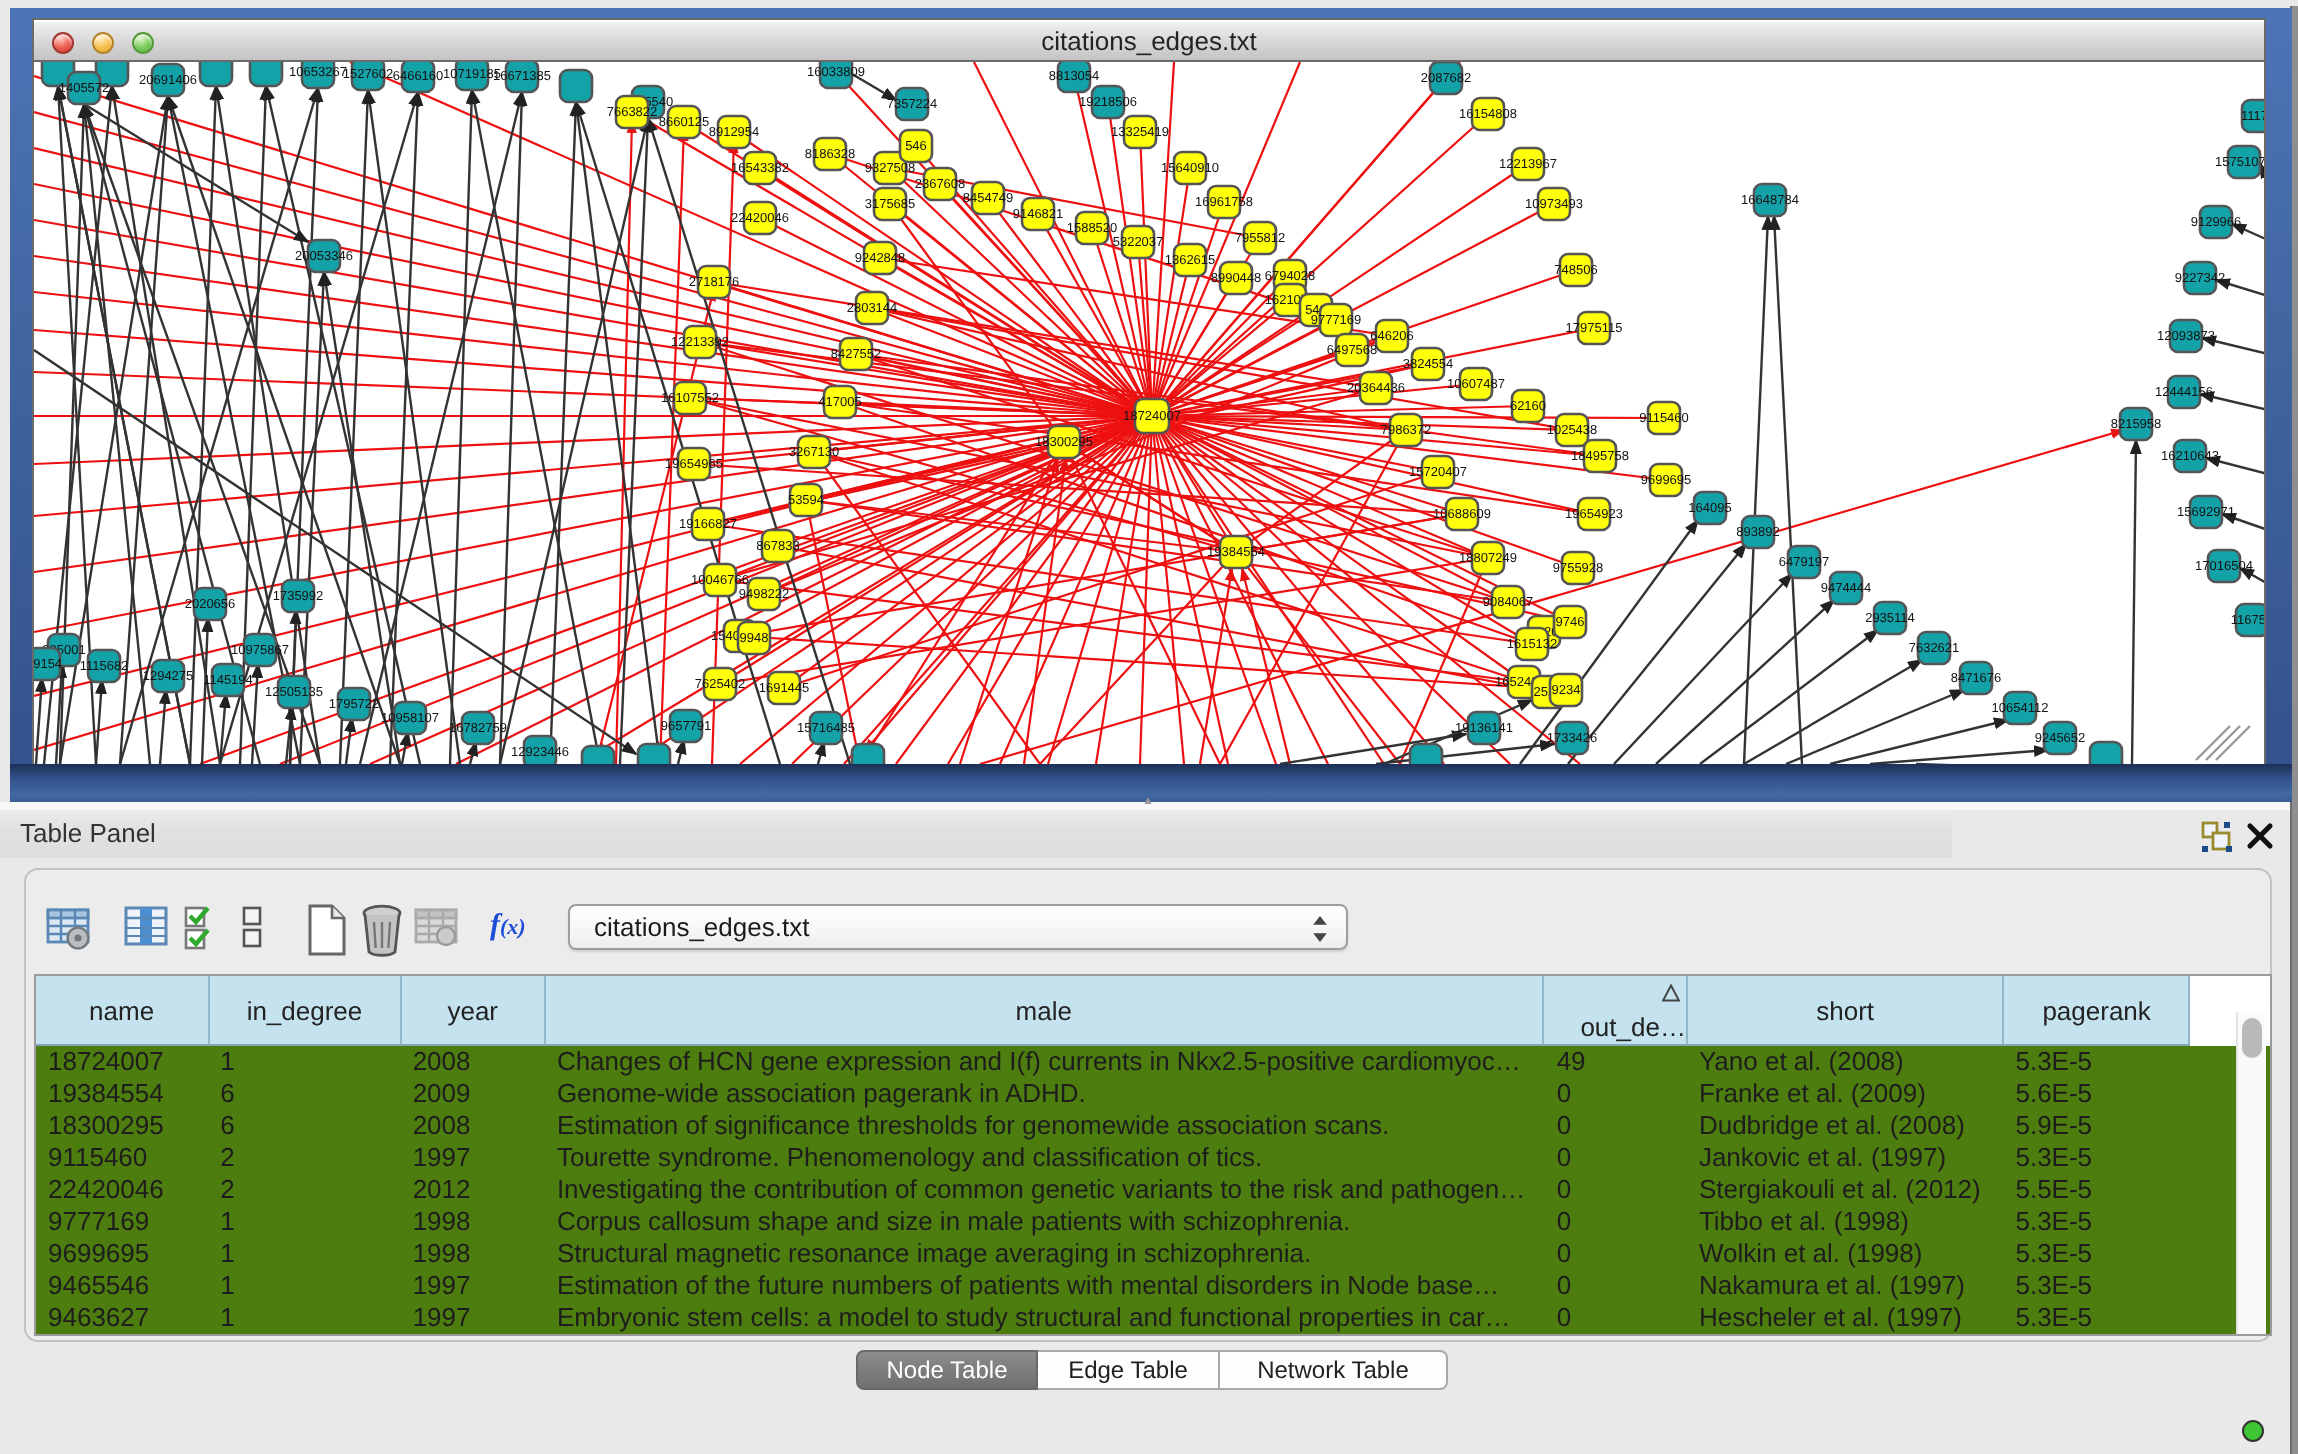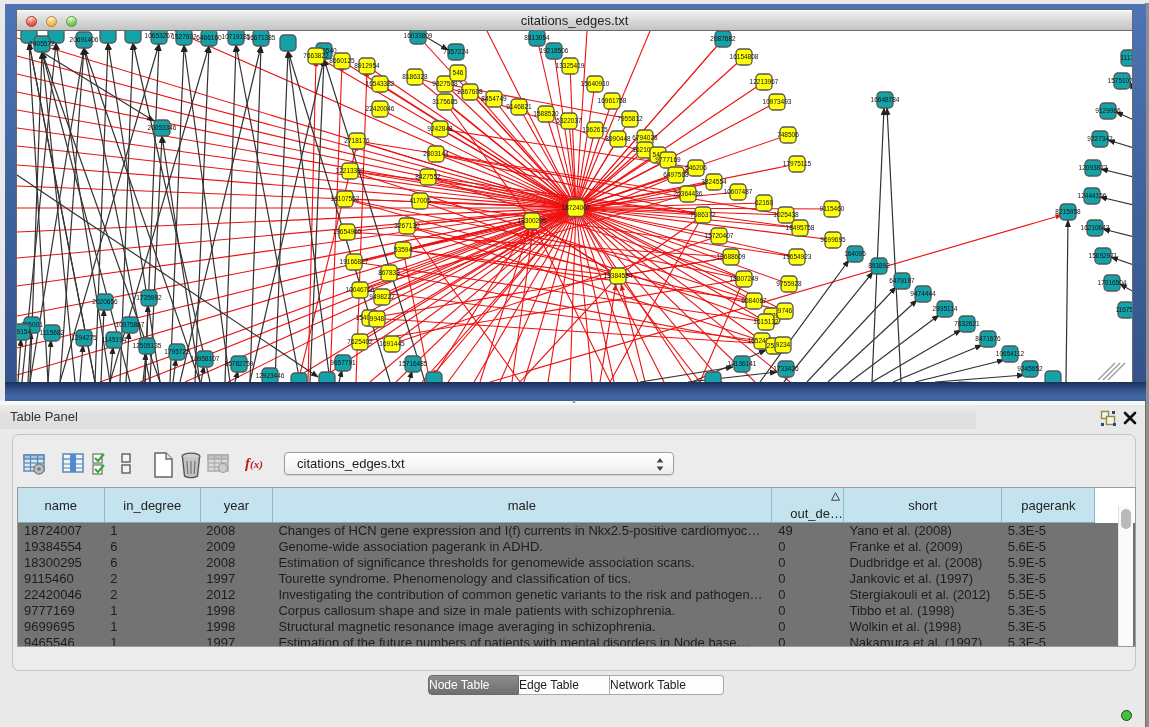--- a/index.html
+++ b/index.html
@@ -25,35 +25,35 @@
 
 #panel{position:absolute;left:12px;top:434px;width:1124px;height:237px;background:#ececec;
  border:1px solid #c2c2c2;border-radius:7px}
 
 #tbar{position:absolute;left:0;top:0;width:100%;height:48px}
 .ic{position:absolute;top:16px}
 #combo{position:absolute;left:271px;top:17px;width:390px;height:23px;background:linear-gradient(180deg,#fff,#f4f4f4 70%,#ececec);
  border:1px solid #9d9d9d;border-radius:4px;box-shadow:0 1px 1px rgba(0,0,0,.12)}
 #combo .t{position:absolute;left:12px;top:3px;font-size:13px;color:#1a1a1a}
 
-#tbl{position:absolute;left:4px;top:52px;width:1119px;height:160px;background:#737373;
+#tbl{position:absolute;left:4px;top:52px;width:1119px;height:181px;background:#4d7c0f;
  border:1px solid #9b9b9b;overflow:hidden}
 table{border-collapse:collapse;table-layout:fixed;width:1118px;font-size:13px;color:#1d1d1d}
 th{background:#c5e3ef;border-right:1px solid #8fb9ca;border-bottom:1px solid #7fa9bb;
  font-weight:normal;font-size:13px;height:17px;line-height:17px;padding:0;color:#222}
 th.c7{border-right:none;background:#fff;border-bottom:1px solid #fff}
 td{height:16px;line-height:15px;padding:0 0 0 6px;overflow:hidden;white-space:nowrap;text-overflow:clip}
 .c0{width:86px}.c1{width:96px}.c2{width:72px}.c3{width:498px}.c4{width:72px}.c5{width:158px}.c6{width:93px}.c7{width:41px}
 td.c4{padding-left:7px}
 
 #sb{position:absolute;right:2px;top:18px;width:15px;height:162px;background:#fafafa;border-left:1px solid #e3e3e3}
 #sb .th{position:absolute;left:2px;top:3px;width:10px;height:20px;background:#b9b9b9;border-radius:5px}
 
 #tabs{position:absolute;left:428px;top:675px;height:20px;display:flex;font-size:12px}
-#tabs div{height:20px;line-height:19px;border:1px solid #a9a9a9;background:#fdfdfd;color:#222}
+#tabs div{height:20px;line-height:19px;text-align:center;border:1px solid #a9a9a9;background:#fdfdfd;color:#222}
 #tabs .on{background:linear-gradient(180deg,#8c8c8c,#6f6f6f);color:#fff;border-color:#6a6a6a}
 #mem{position:absolute;left:1059px;top:750px;font-size:11.5px;color:#1a1a1a}
 #memdot{position:absolute;left:1121px;top:710px;width:11px;height:11px;border-radius:50%;
  background:#3ec534;border:1.5px solid #333}
 #divider{position:absolute;left:571px;top:398px;font-size:6px;color:#999}
 </style></head><body>
 <div id="edgeR"></div>
 <div id="netwin">
   <div class="btm"></div>
   <div id="titlebar">
@@ -640,21 +640,21 @@
     </svg>
     <svg class="ic" style="left:193px" width="26" height="26" viewBox="0 0 26 26">
       <rect x="2" y="4" width="20" height="16" fill="#d9d9d9" stroke="#aaa" stroke-width="1.4"></rect>
       <rect x="2" y="4" width="20" height="4" fill="#c2c2c2" stroke="#aaa" stroke-width="1.4"></rect>
       <line x1="8.5" y1="4" x2="8.5" y2="20" stroke="#aaa" stroke-width="1.2"></line>
       <line x1="15.5" y1="4" x2="15.5" y2="20" stroke="#aaa" stroke-width="1.2"></line>
       <line x1="2" y1="12" x2="22" y2="12" stroke="#aaa" stroke-width="1.2"></line>
       <line x1="2" y1="16" x2="22" y2="16" stroke="#aaa" stroke-width="1.2"></line>
       <circle cx="17" cy="17" r="4.5" fill="#cbcbcb" stroke="#9a9a9a" stroke-width="1.2"></circle>
     </svg>
-    <div class="ic" style="left:232px;top:20px;font-size:15px;font-style:italic;font-weight:bold;color:#b91c1c;font-family:'Liberation Serif',serif">f<span style="font-size:11px">(x)</span></div>
+    <div class="ic" style="left:232px;top:20px;font-size:15px;font-style:italic;font-weight:bold;color:#1d4ed8;font-family:'Liberation Serif',serif">f<span style="font-size:11px">(x)</span></div>
     <div id="combo">
       <div class="t">citations_edges.txt</div>
       <svg style="position:absolute;right:9px;top:5px" width="8" height="13" viewBox="0 0 8 13">
         <path d="M4 0 L7.4 4.4 H0.6 z" fill="#444"></path>
         <path d="M4 13 L7.4 8.6 H0.6 z" fill="#444"></path>
       </svg>
     </div>
   </div>
   <div id="tbl">
     <table>
@@ -744,20 +744,30 @@
           <tr>
             <td class="c0">9465546</td>
             <td class="c1">1</td>
             <td class="c2">1997</td>
             <td class="c3">Estimation of the future numbers of patients with mental disorders in Node base…</td>
             <td class="c4">0</td>
             <td class="c5">Nakamura et al. (1997)</td>
             <td class="c6">5.3E-5</td>
             <td class="c7"></td>
           </tr>
+          <tr>
+            <td class="c0">9463627</td>
+            <td class="c1">1</td>
+            <td class="c2">1997</td>
+            <td class="c3">Embryonic stem cells: a model to study structural and functional properties in car…</td>
+            <td class="c4">0</td>
+            <td class="c5">Hescheler et al. (1997)</td>
+            <td class="c6">5.3E-5</td>
+            <td class="c7"></td>
+          </tr>
     </tbody>
       </table>
     <div id="sb">
         <div class="th"></div>
       </div>
   </div>
 </div>
 <div id="tabs">
   <div class="on" style="width:91px;border-radius:4px 0 0 4px">Node Table</div>
   <div style="width:91px;border-left:none">Edge Table</div>

